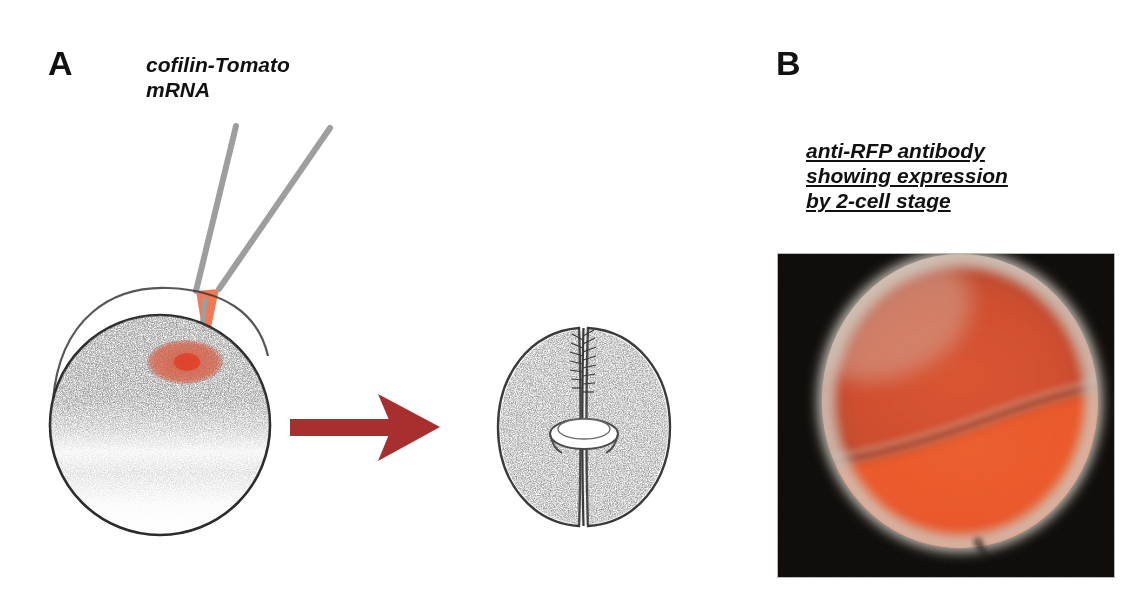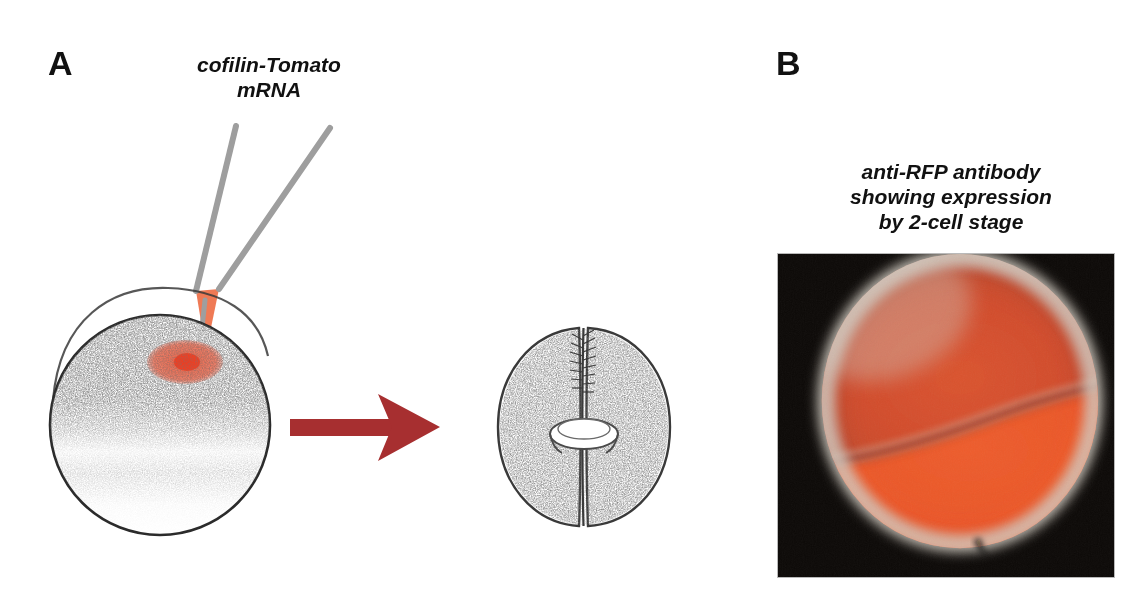--- a/index.html
+++ b/index.html
@@ -39,32 +39,32 @@
 
   
   .caption {
     position: absolute;
     font-family: "Liberation Sans", sans-serif;
     font-style: italic;
     font-weight: bold;
     font-size: 21px;
     line-height: 25px;
     color: #111111;
-    text-align: center;
     white-space: pre-line;
   }
   #injection-caption {
     left: 146px;
     top: 52px;
     width: 246px;
   }
   #micrograph-caption {
     left: 806px;
-    top: 159px;
+    top: 138px;
     width: 290px;
+    text-decoration: underline;
   }
 
   
   #panel-a-art {
     position: absolute;
     left: 0;
     top: 0;
     width: 760px;
     height: 612px;
   }

